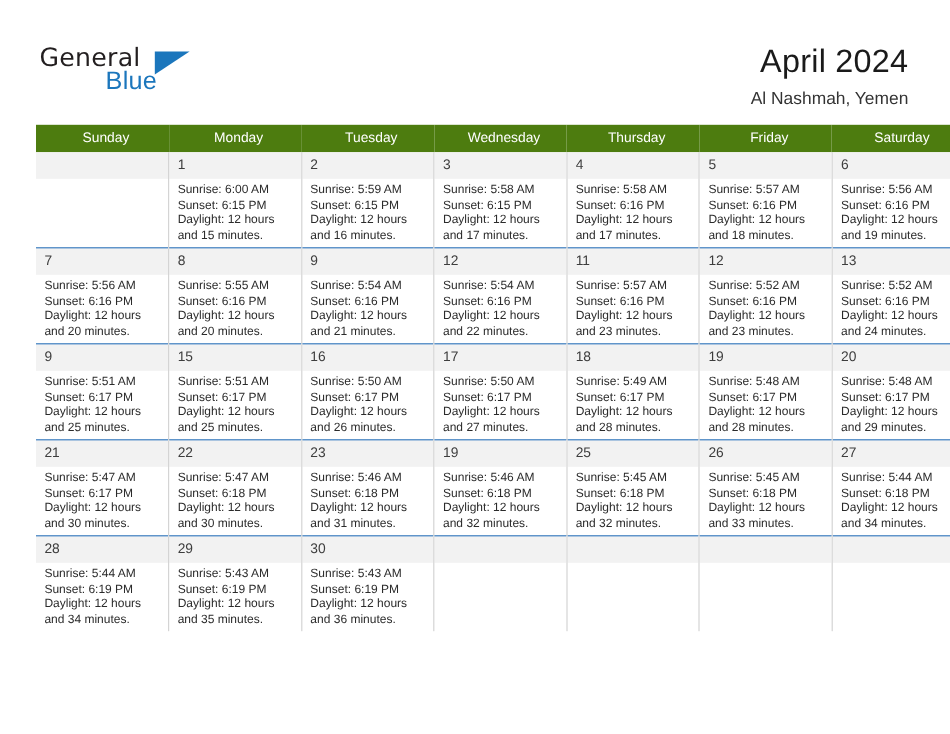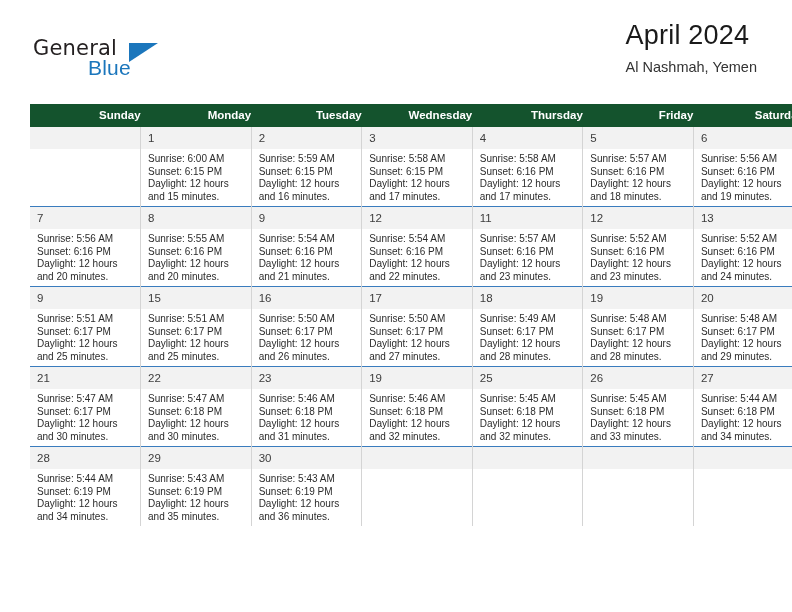--- a/index.html
+++ b/index.html
@@ -62,22 +62,22 @@
     width: 0;
     height: 0;
     border-left: 29px solid #1b76bc;
     border-bottom: 19px solid transparent;
     border-top: 0 solid transparent;
   }
 
   .title-block {
     position: absolute;
     right: 35px;
-    top: 18px;
-    text-align: left;
+    top: 34px;
+    text-align: right;
   }
   .cal-title {
     font-size: 27px;
     font-weight: normal;
     color: #1a1a1a;
     line-height: 34px;
     letter-spacing: 0.2px;
     white-space: nowrap;
   }
   .cal-subtitle {
@@ -94,25 +94,25 @@
     left: 30px;
     top: 104px;
     width: 732px;
   }
   table.cal {
     border-collapse: collapse;
     table-layout: fixed;
     width: 732px;
   }
   table.cal th {
-    background: #14532d;
+    background: #4d7c0f;
     color: #ffffff;
     font-size: 11.5px;
-    font-weight: bold;
-    text-align: right;
+    font-weight: normal;
+    text-align: center;
     padding: 5px 0 6px 6px;
     height: 12px;
     border: none;
     width: 104.57px;
   }
   table.cal td {
     vertical-align: top;
     padding: 0;
     border-left: 1px solid #d4d4d4;
     border-top: 1px solid #3a7cbe;

